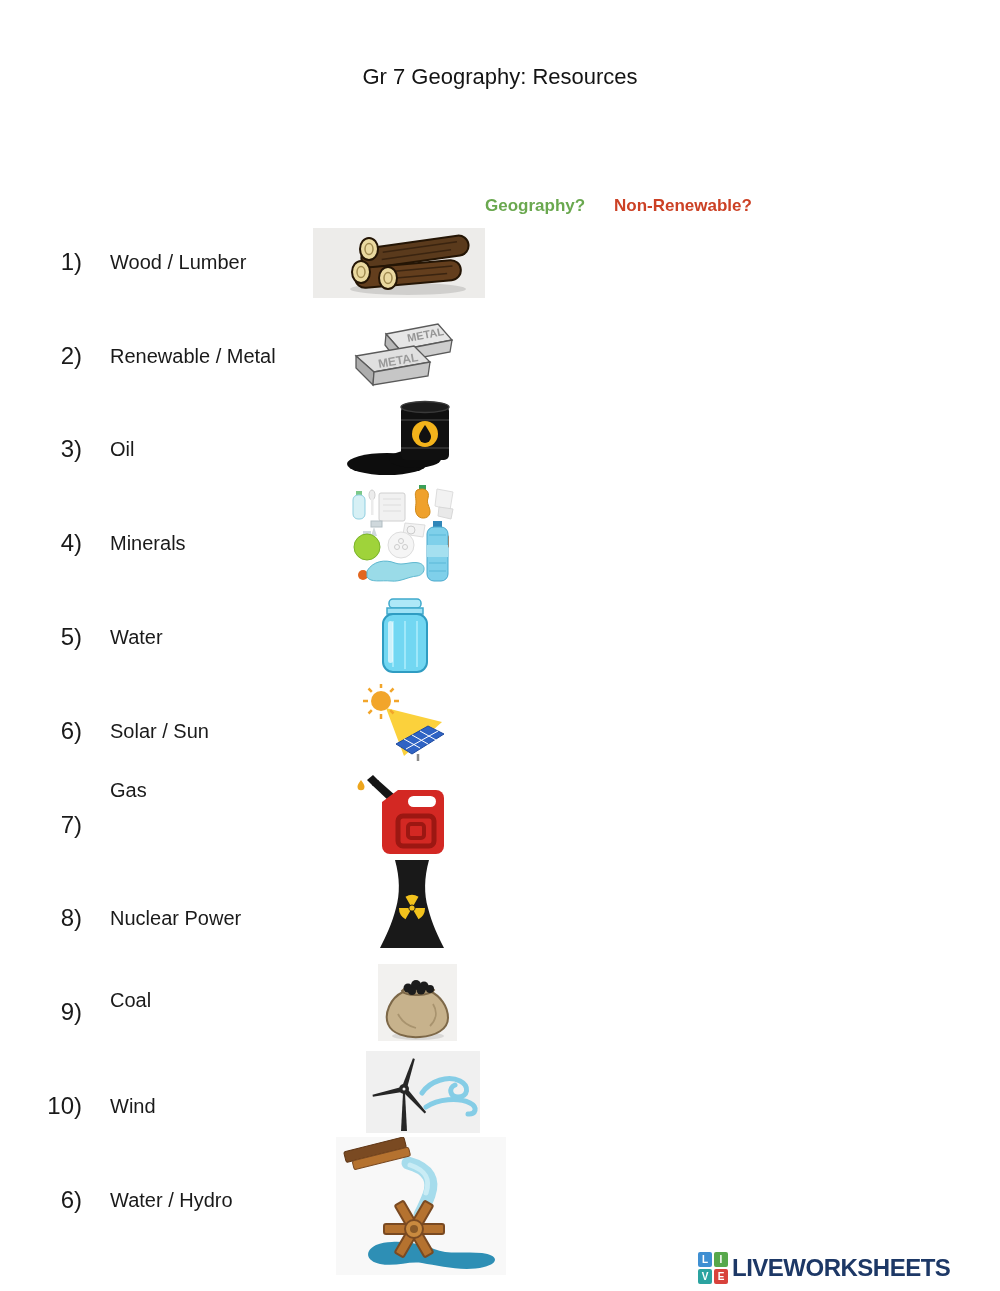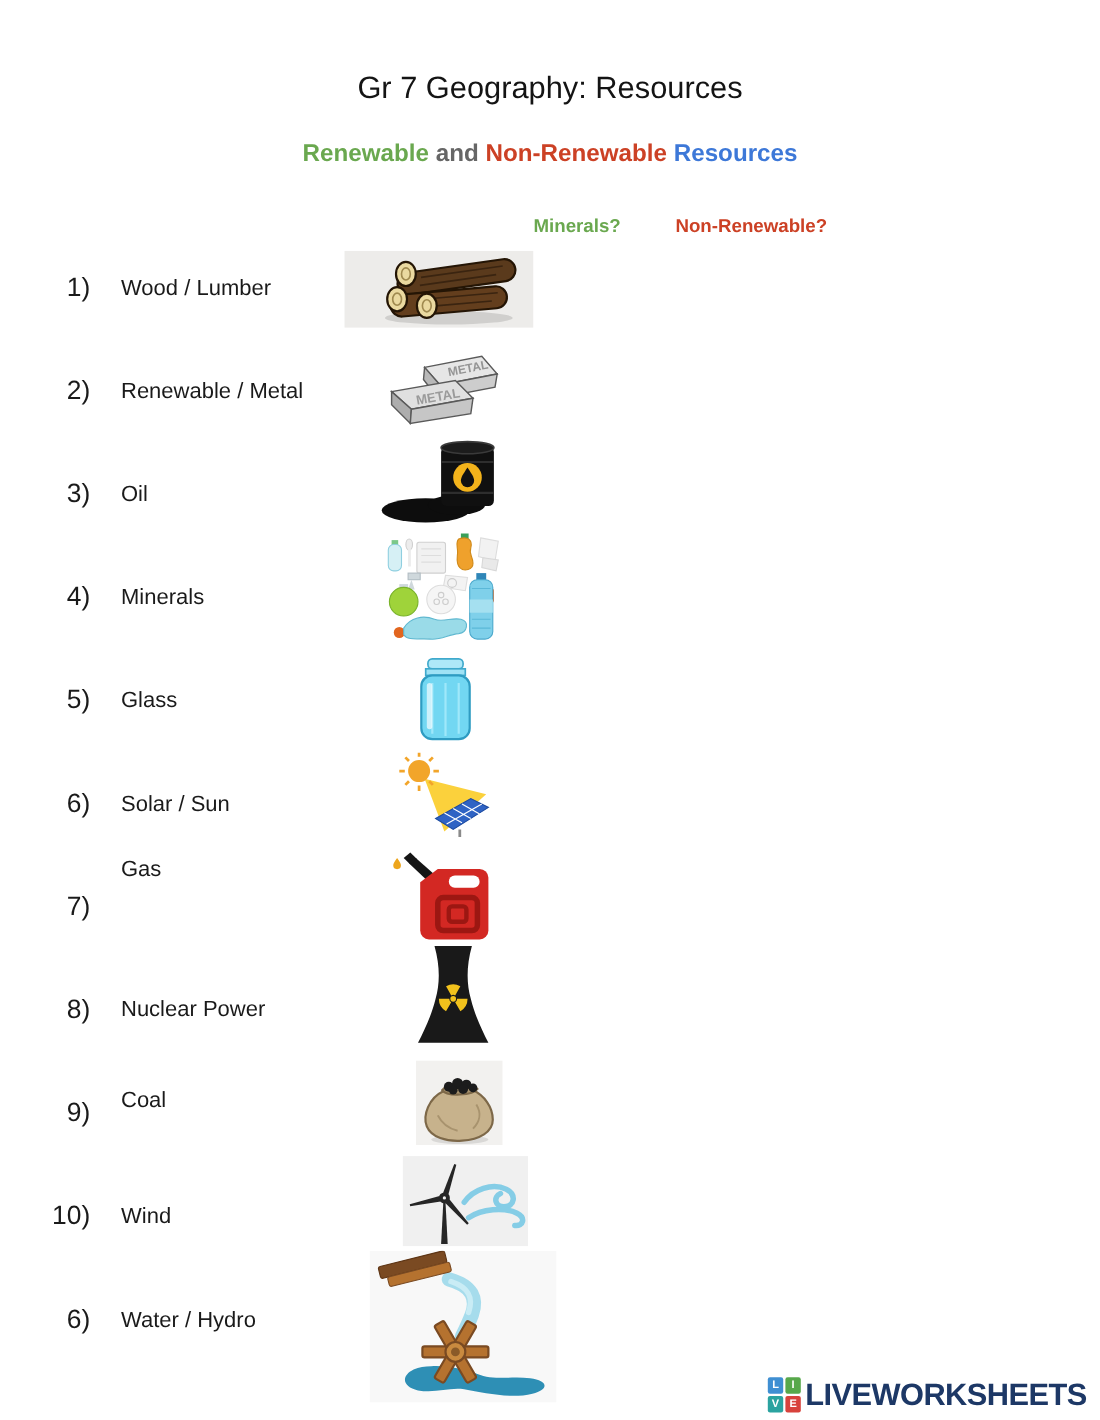--- a/index.html
+++ b/index.html
@@ -1,48 +1,47 @@
 <!DOCTYPE html>
 <html><head>
 <meta charset="utf-8">
 <style>
   html,body{margin:0;padding:0;background:#fff;}
   .page{position:relative;width:1000px;height:1291px;background:#ffffff;
         font-family:"Liberation Sans", sans-serif;color:#1a1a1a;overflow:hidden;}
   .title{position:absolute;top:64px;left:0;width:1000px;text-align:center;
-         font-size:28px;color:#141414;}
+         font-size:22px;color:#141414;}
   .subtitle{position:absolute;top:126px;left:0;width:1000px;text-align:center;
          font-size:22px;font-weight:bold;}
   .c-green{color:#6aa84f;} .c-gray{color:#666666;} .c-red{color:#cc4125;} .c-blue{color:#3d78d8;}
   .hdr{position:absolute;top:196px;font-size:17px;font-weight:bold;}
   .hdr-ren{left:485px;} .hdr-non{left:614px;}
   .num{position:absolute;left:0;width:82px;height:32px;line-height:32px;
        text-align:right;font-size:24px;}
   .lbl{position:absolute;left:110px;height:32px;line-height:32px;font-size:20px;}
   .img{position:absolute;}
   .img svg{display:block;width:100%;height:100%;}
   .cell{position:absolute;height:44px;cursor:pointer;background:transparent;}
   .cell.r{left:483px;width:118px;} .cell.n{left:611px;width:164px;}
   .lw-logo{position:absolute;left:698px;top:1252px;display:flex;align-items:center;cursor:pointer;}
   .lw-badge{display:grid;grid-template-columns:14px 14px;grid-auto-rows:15px;gap:2px;margin-right:4px;}
   .lw-badge span{display:flex;align-items:center;justify-content:center;color:#fff;
        font-size:10px;font-weight:bold;border-radius:2px;} 
   .sq-blue{background:#3f8fd2;} .sq-green{background:#57a84b;} .sq-teal{background:#2ba3a0;} .sq-red{background:#d8423c;}
-  .lw-text{font-size:28px;font-weight:bold;color:#1d3866;letter-spacing:-0.5px;}
+  .lw-text{font-size:24px;font-weight:bold;color:#1d3866;letter-spacing:-0.5px;}
 </style>
 </head>
 <body>
 
 <div class="page">
 
   <div class="title">Gr 7 Geography: Resources</div>
 
-  <div class="subtitle"><span class="c-green">Renewable</span><span class="c-gray"> and </span><span class="c-red">Non-Renewable</span><span class="c-blue"> Resources</span></div>
-
-  <div class="hdr hdr-ren c-green">Minerals?</div>
+
+  <div class="hdr hdr-ren c-green">Geography?</div>
   <div class="hdr hdr-non c-red">Non-Renewable?</div>
 
   <div>
     <div class="num" style="top:246px">1)</div>
     <div class="lbl" style="top:246px">Wood / Lumber</div>
     <div class="img" style="left:313px;top:228px;width:172px;height:70px">
       <svg viewBox="0 0 172 70">
         <rect width="172" height="70" fill="#edecea"></rect>
         <ellipse cx="95" cy="61" rx="58" ry="6" fill="rgba(0,0,0,0.12)"></ellipse>
         <g stroke="#241505" stroke-width="2">
@@ -141,21 +140,21 @@
         <circle cx="14" cy="92" r="5" fill="#e2661f"></circle>
         <path d="M18,88 c6,-10 18,-12 28,-8 c8,3 16,-2 24,0 c8,2 6,12 -2,13 c-10,1 -16,6 -26,5 c-10,-1 -20,2 -24,-4 Z" fill="#9adbe8" stroke="#5fb8d0"></path>
       </svg>
     </div>
     <div class="cell r" style="top:521px"></div>
     <div class="cell n" style="top:521px"></div>
   </div>
 
   <div>
     <div class="num" style="top:621px">5)</div>
-    <div class="lbl" style="top:621px">Glass</div>
+    <div class="lbl" style="top:621px">Water</div>
     <div class="img" style="left:378px;top:597px;width:54px;height:79px">
       <svg viewBox="0 0 54 79">
         <rect x="11" y="2" width="32" height="9" rx="4" fill="#aee8f8" stroke="#3fa9cc" stroke-width="1.5"></rect>
         <rect x="9" y="11" width="36" height="6" fill="#9fe2f5" stroke="#3fa9cc" stroke-width="1.5"></rect>
         <rect x="5" y="17" width="44" height="58" rx="10" fill="#72d7f2" stroke="#2f9cc2" stroke-width="2"></rect>
         <path d="M15,24 v46 M27,24 v48 M39,24 v46" stroke="#9fe8fa" stroke-width="2"></path>
         <rect x="10" y="24" width="5" height="42" rx="2.5" fill="rgba(255,255,255,0.65)"></rect>
       </svg>
     </div>
     <div class="cell r" style="top:615px"></div>

